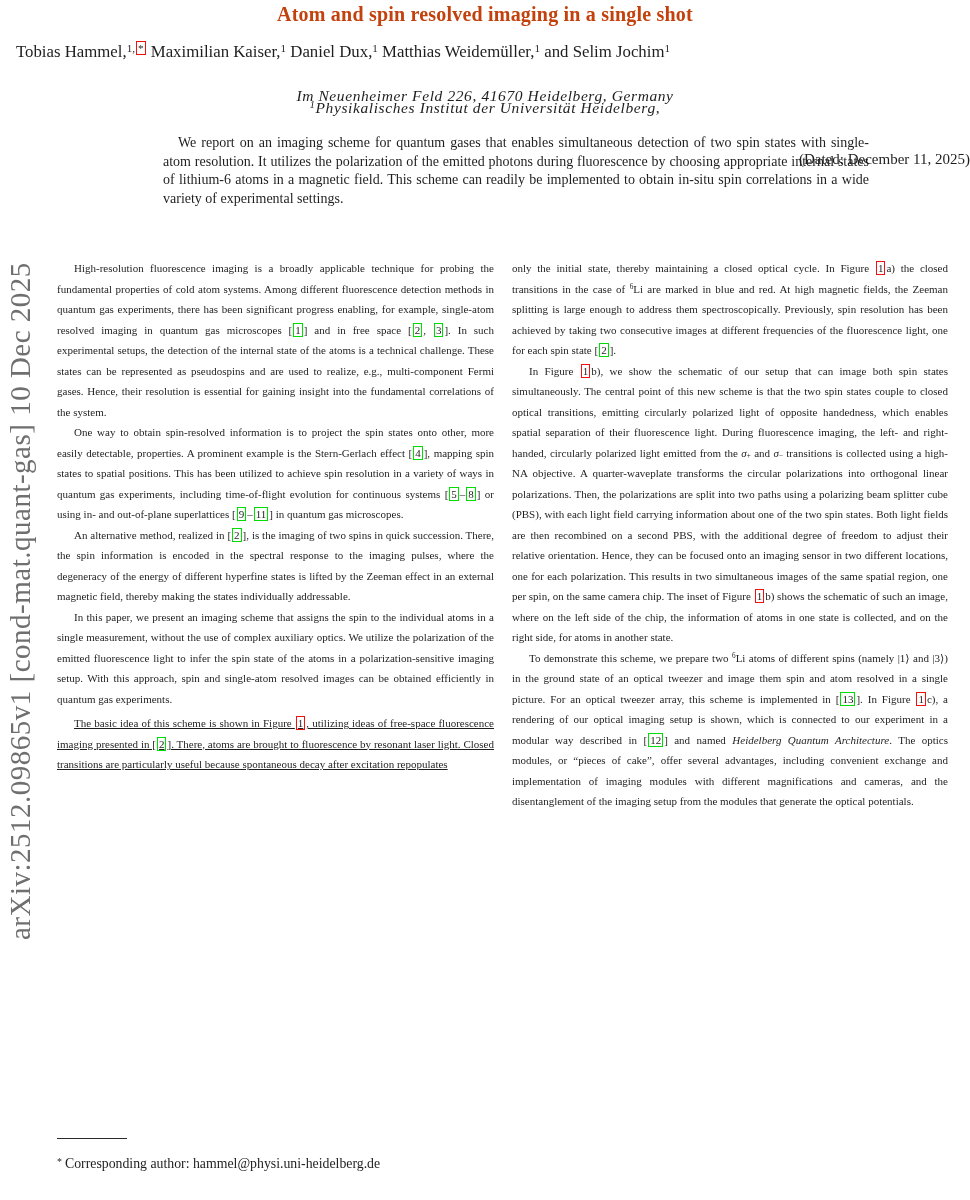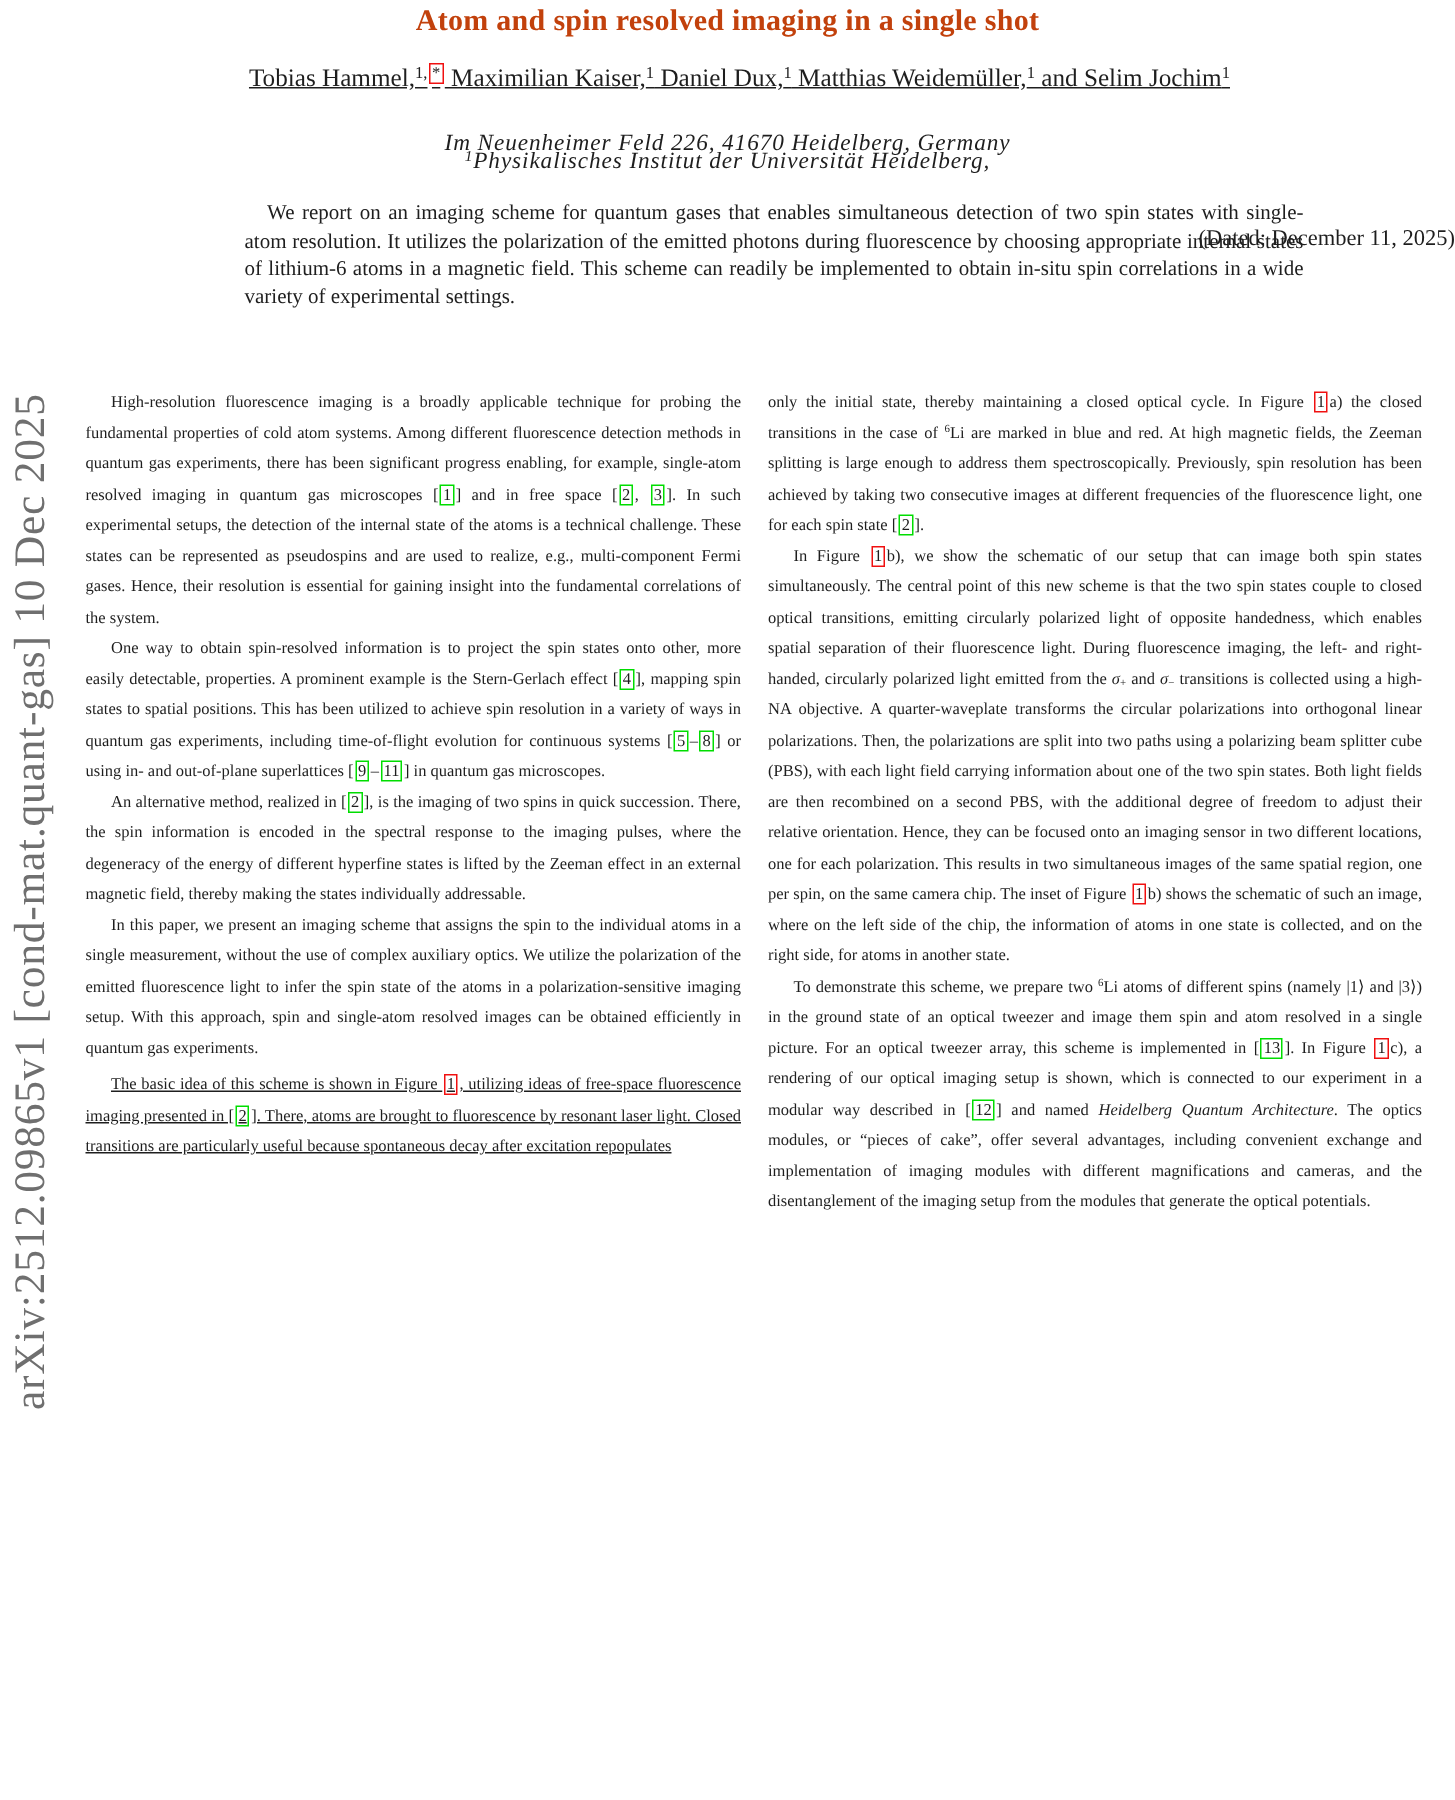--- a/index.html
+++ b/index.html
@@ -26,21 +26,21 @@
   }
   
   .title{
     position:absolute;top:3px;left:0;right:0;
     margin:0;text-align:center;
     font-size:20px;font-weight:bold;color:#c2410c;
     letter-spacing:0.2px;
   }
   .authors{
     position:absolute;top:42px;left:16px;right:0;
-    text-align:center;font-size:16.8px;text-decoration:underline;
+    font-size:16.8px;
   }
   .affil{position:absolute;left:0;right:0;text-align:center;font-style:italic;font-size:15.5px;letter-spacing:0.6px;}
   .affil-1{top:67px;margin-top:32px;}
   .affil-2{top:87px;}
   .dated{position:absolute;top:107px;left:0;right:0;text-align:right;font-size:15px;margin-top:44px;}
   
   .abstract{
     position:absolute;top:134px;left:163px;width:706px;
     font-size:14px;line-height:18.7px;text-align:justify;
   }
@@ -105,14 +105,20 @@
       <p class="para">In this paper, we present an imaging scheme that assigns the spin to the individual atoms in a single measurement, without the use of complex auxiliary optics. We utilize the polarization of the emitted fluorescence light to infer the spin state of the atoms in a polarization-sensitive imaging setup. With this approach, spin and single-atom resolved images can be obtained efficiently in quantum gas experiments.</p>
       <p class="para space-before">The basic idea of this scheme is shown in Figure <span class="ref-box">1</span>, utilizing ideas of free-space fluorescence imaging presented in [<span class="cite-box">2</span>]. There, atoms are brought to fluorescence by resonant laser light. Closed transitions are particularly useful because spontaneous decay after excitation repopulates</p>
     </div>
 
   <div class="col col-right">
       <p class="para no-indent">only the initial state, thereby maintaining a closed optical cycle. In Figure <span class="ref-box">1</span>a) the closed transitions in the case of <sup>6</sup>Li are marked in blue and red. At high magnetic fields, the Zeeman splitting is large enough to address them spectroscopically. Previously, spin resolution has been achieved by taking two consecutive images at different frequencies of the fluorescence light, one for each spin state [<span class="cite-box">2</span>].</p>
       <p class="para">In Figure <span class="ref-box">1</span>b), we show the schematic of our setup that can image both spin states simultaneously. The central point of this new scheme is that the two spin states couple to closed optical transitions, emitting circularly polarized light of opposite handedness, which enables spatial separation of their fluorescence light. During fluorescence imaging, the left- and right-handed, circularly polarized light emitted from the <em>σ</em><sub>+</sub> and <em>σ</em><sub>−</sub> transitions is collected using a high-NA objective. A quarter-waveplate transforms the circular polarizations into orthogonal linear polarizations. Then, the polarizations are split into two paths using a polarizing beam splitter cube (PBS), with each light field carrying information about one of the two spin states. Both light fields are then recombined on a second PBS, with the additional degree of freedom to adjust their relative orientation. Hence, they can be focused onto an imaging sensor in two different locations, one for each polarization. This results in two simultaneous images of the same spatial region, one per spin, on the same camera chip. The inset of Figure <span class="ref-box">1</span>b) shows the schematic of such an image, where on the left side of the chip, the information of atoms in one state is collected, and on the right side, for atoms in another state.</p>
       <p class="para">To demonstrate this scheme, we prepare two <sup>6</sup>Li atoms of different spins (namely |1⟩ and |3⟩) in the ground state of an optical tweezer and image them spin and atom resolved in a single picture. For an optical tweezer array, this scheme is implemented in [<span class="cite-box">13</span>]. In Figure <span class="ref-box">1</span>c), a rendering of our optical imaging setup is shown, which is connected to our experiment in a modular way described in [<span class="cite-box">12</span>] and named <em>Heidelberg Quantum Architecture</em>. The optics modules, or “pieces of cake”, offer several advantages, including convenient exchange and implementation of imaging modules with different magnifications and cameras, and the disentanglement of the imaging setup from the modules that generate the optical potentials.</p>
     </div>
 
+  <div class="footnote">
+    <div class="footrule"></div>
+    <div class="footnote-text">
+      <span class="fn-marker">*</span><span>Corresponding author: hammel@physi.uni-heidelberg.de</span>
+    </div>
+  </div>
 
 </div>
 
 </body></html>

